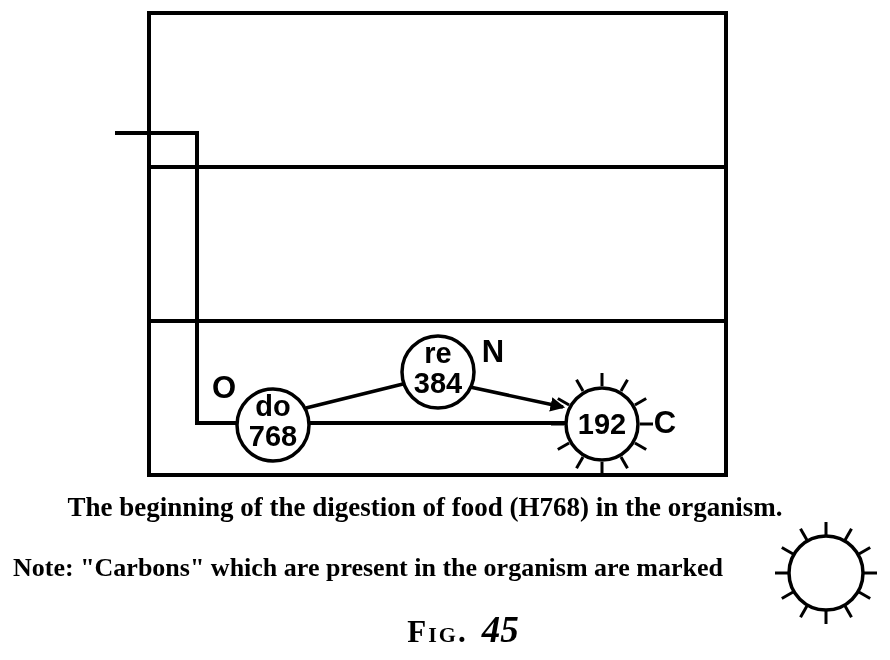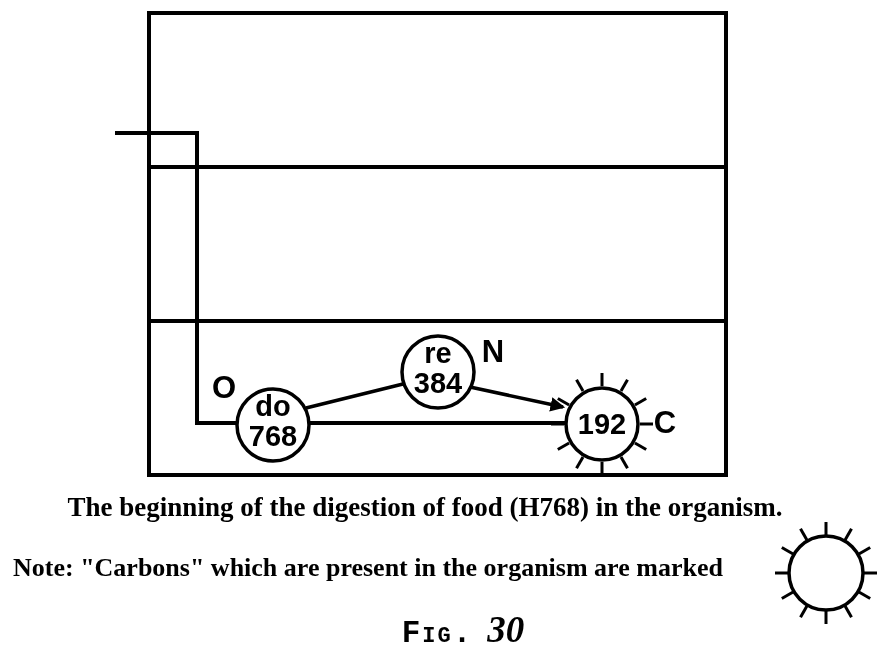--- a/index.html
+++ b/index.html
@@ -21,21 +21,21 @@
                text-anchor:middle; fill:var(--ink); }
   .letter    { font-family:"Liberation Sans", sans-serif; font-weight:bold; font-size:31px;
                text-anchor:middle; fill:var(--ink); }
 
   
   .caption { position:absolute; top:492px; left:-20px; width:100%; text-align:center;
              font-weight:bold; font-size:27px; line-height:31px; }
   .note    { position:absolute; top:552px; left:13px; width:760px;
              font-weight:bold; font-size:26px; line-height:31px; white-space:nowrap; }
   .figline { position:absolute; top:608px; left:18px; width:100%; text-align:center; }
-  .fig-label { font-variant:small-caps; font-size:31px; letter-spacing:2px; font-weight:600;font-family:Liberation Mono, monospace; }
+  .fig-label { font-variant:small-caps; font-size:31px; letter-spacing:2px; font-weight:600; }
   .fig-num   { font-style:italic; font-weight:bold; font-size:37px; margin-left:14px; }
 </style>
 </head>
 <body>
 
 <div id="page">
 
   <svg width="890" height="660" viewBox="0 0 890 660">
     <defs>
       <marker id="arrow" viewBox="0 0 10 10" refX="8.5" refY="5" markerWidth="4.2" markerHeight="4.2" orient="auto">
@@ -101,16 +101,16 @@
     <text class="letter" x="224" y="398">O</text>
     <text class="letter" x="493" y="362">N</text>
     <text class="letter" x="665" y="433">C</text>
   </svg>
 
   <div class="caption">The beginning of the digestion of food (H768) in the organism.</div>
 
   <div class="note">Note: "Carbons" which are present in the organism are marked</div>
 
   <div class="figline">
-    <span class="fig-label">Fig.</span><span class="fig-num">30</span>
+    <span class="fig-label">Fig.</span><span class="fig-num">45</span>
   </div>
 
 </div>
 
 </body></html>

